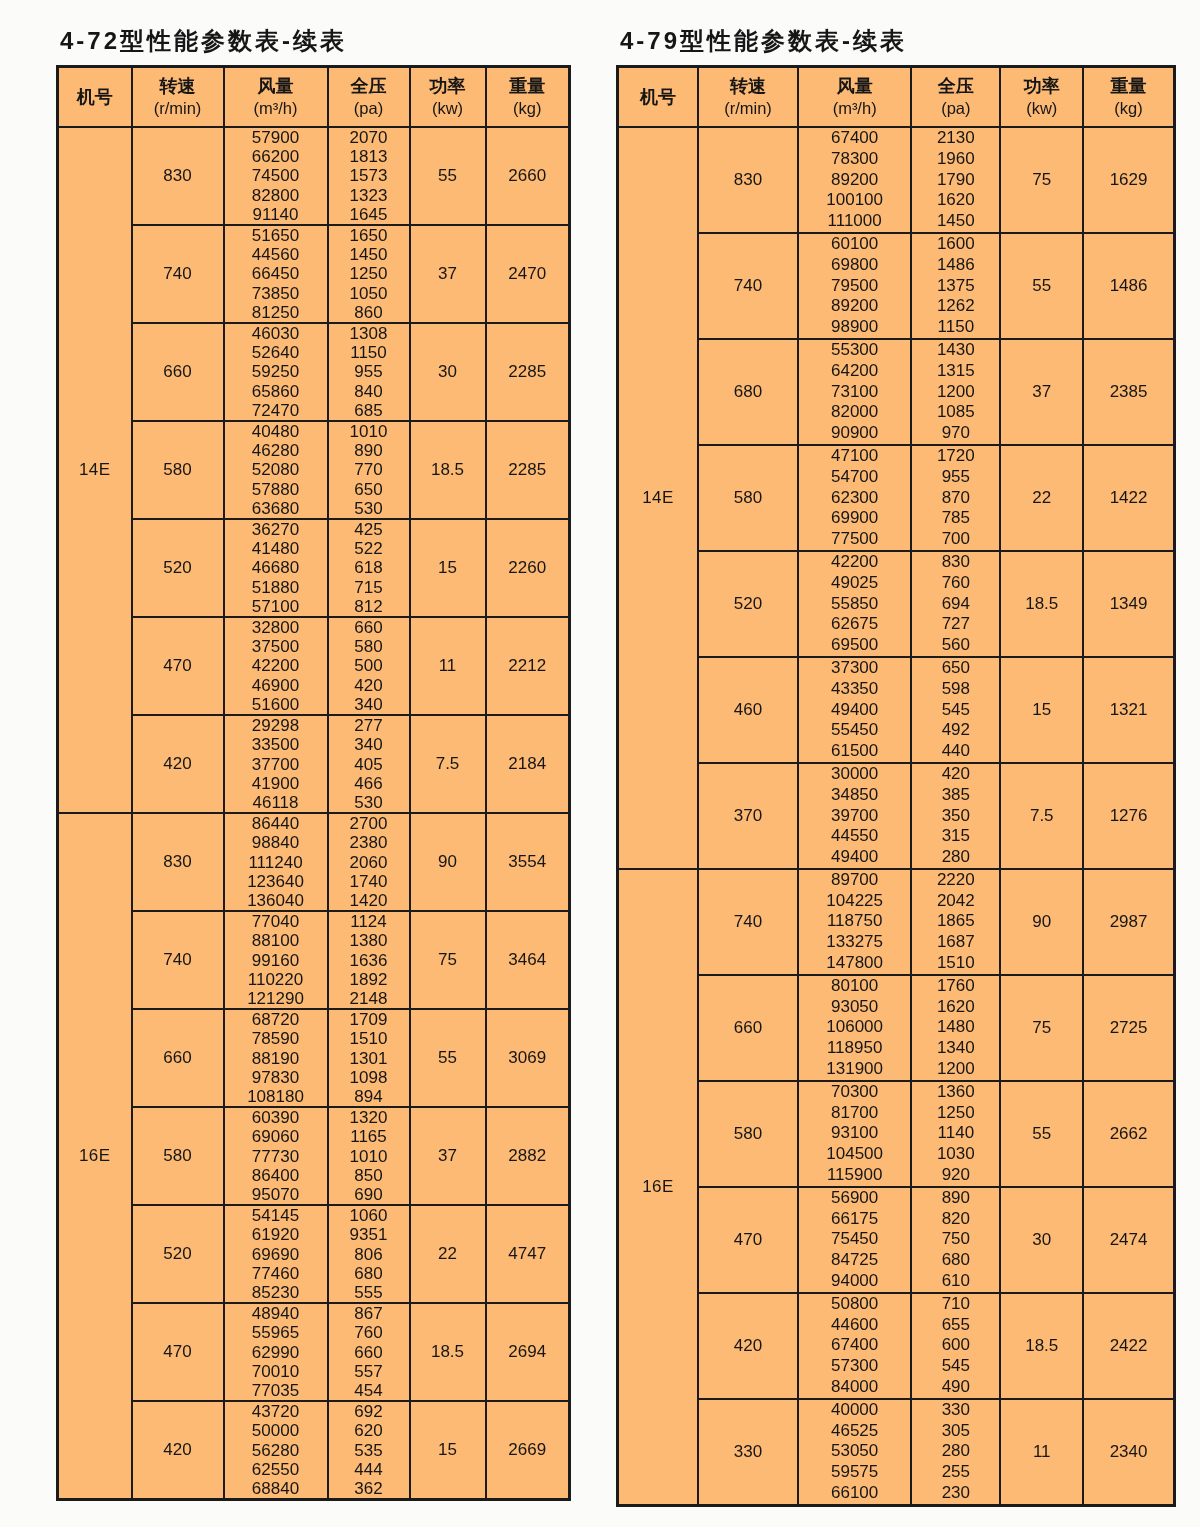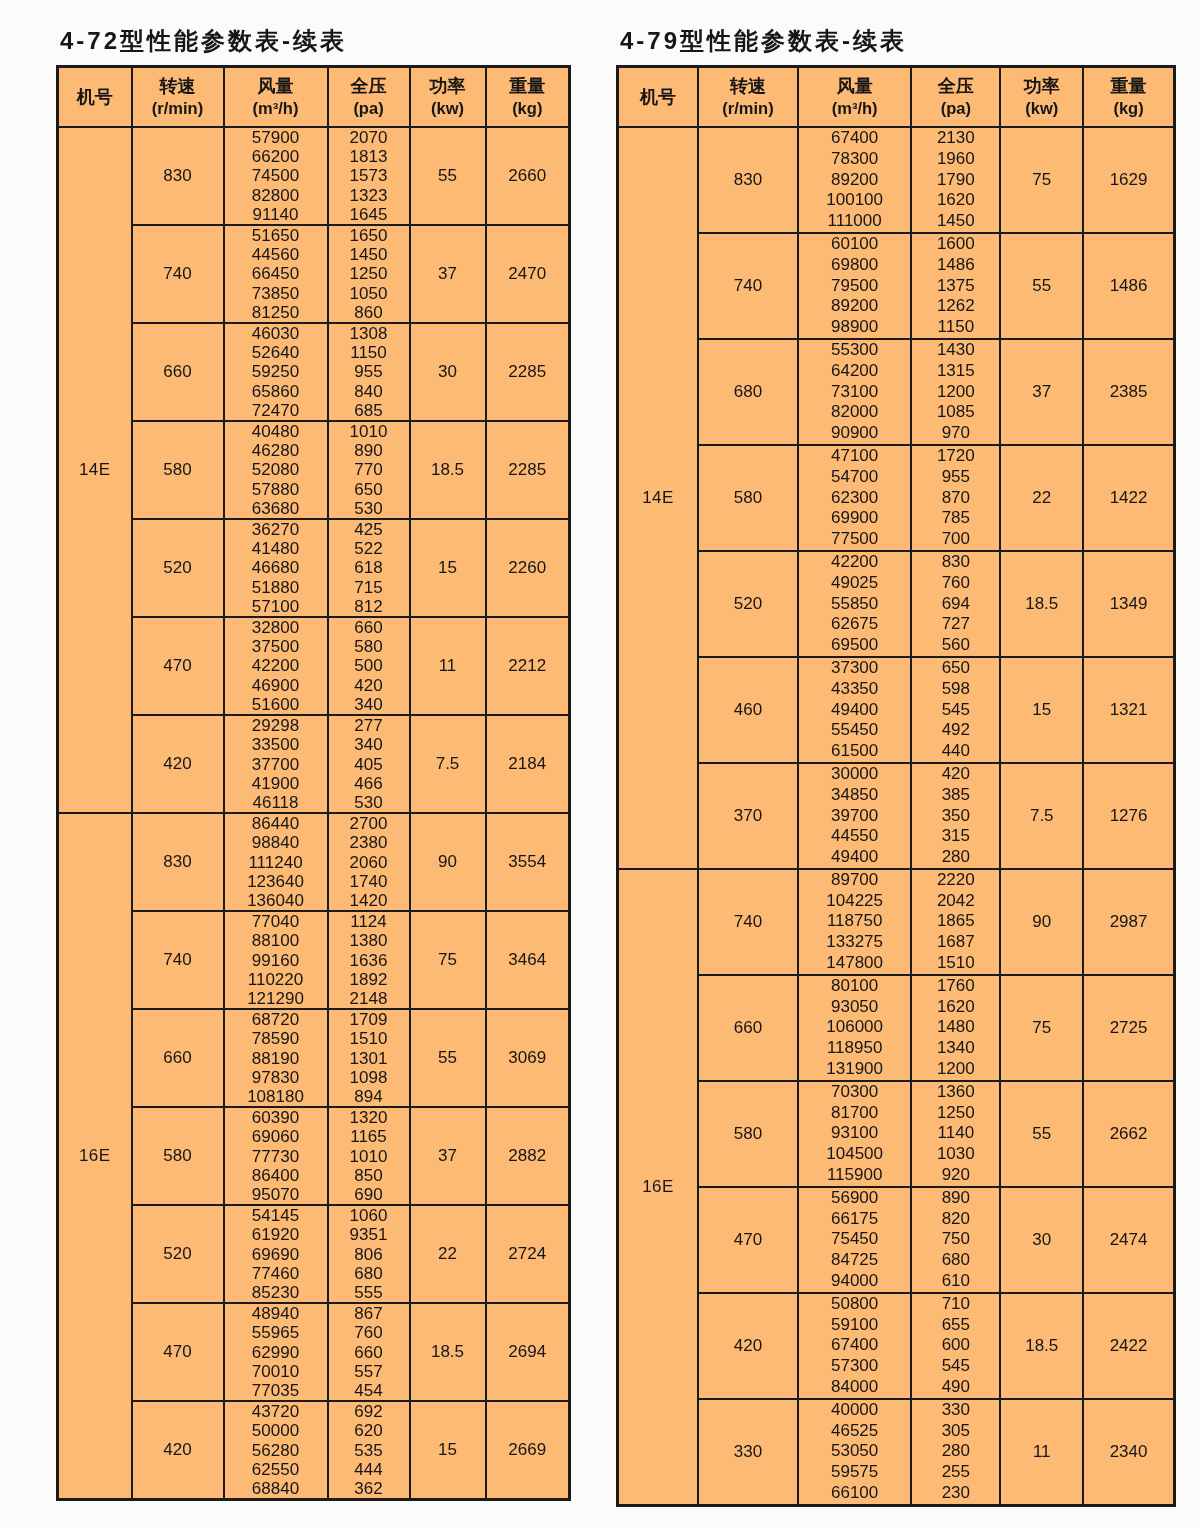--- a/index.html
+++ b/index.html
@@ -47,21 +47,21 @@
     padding: 0;
   }
   table.perf thead th {
     height: 58px;
     font-size: 18px;
     font-weight: bold;
     line-height: 1.25;
   }
   .h-unit {
     font-size: 16.5px;
-    font-weight: bold;
+    font-weight: normal;
   }
   table.perf td {
     font-size: 17px;
   }
   td.model-cell {
     font-size: 17px;
     letter-spacing: 0.5px;
   }
   td.num-cell .vline {
     font-size: 17px;
@@ -336,21 +336,21 @@
               <div class="vline">85230</div>
             </td>
             <td class="num-cell">
               <div class="vline">1060</div>
               <div class="vline">9351</div>
               <div class="vline">806</div>
               <div class="vline">680</div>
               <div class="vline">555</div>
             </td>
             <td>22</td>
-            <td>2724</td>
+            <td>4747</td>
           </tr>
           <tr>
             <td>470</td>
             <td class="num-cell">
               <div class="vline">48940</div>
               <div class="vline">55965</div>
               <div class="vline">62990</div>
               <div class="vline">70010</div>
               <div class="vline">77035</div>
             </td>
@@ -634,21 +634,21 @@
               <div class="vline">680</div>
               <div class="vline">610</div>
             </td>
             <td>30</td>
             <td>2474</td>
           </tr>
           <tr>
             <td>420</td>
             <td class="num-cell">
               <div class="vline">50800</div>
-              <div class="vline">59100</div>
+              <div class="vline">44600</div>
               <div class="vline">67400</div>
               <div class="vline">57300</div>
               <div class="vline">84000</div>
             </td>
             <td class="num-cell">
               <div class="vline">710</div>
               <div class="vline">655</div>
               <div class="vline">600</div>
               <div class="vline">545</div>
               <div class="vline">490</div>

